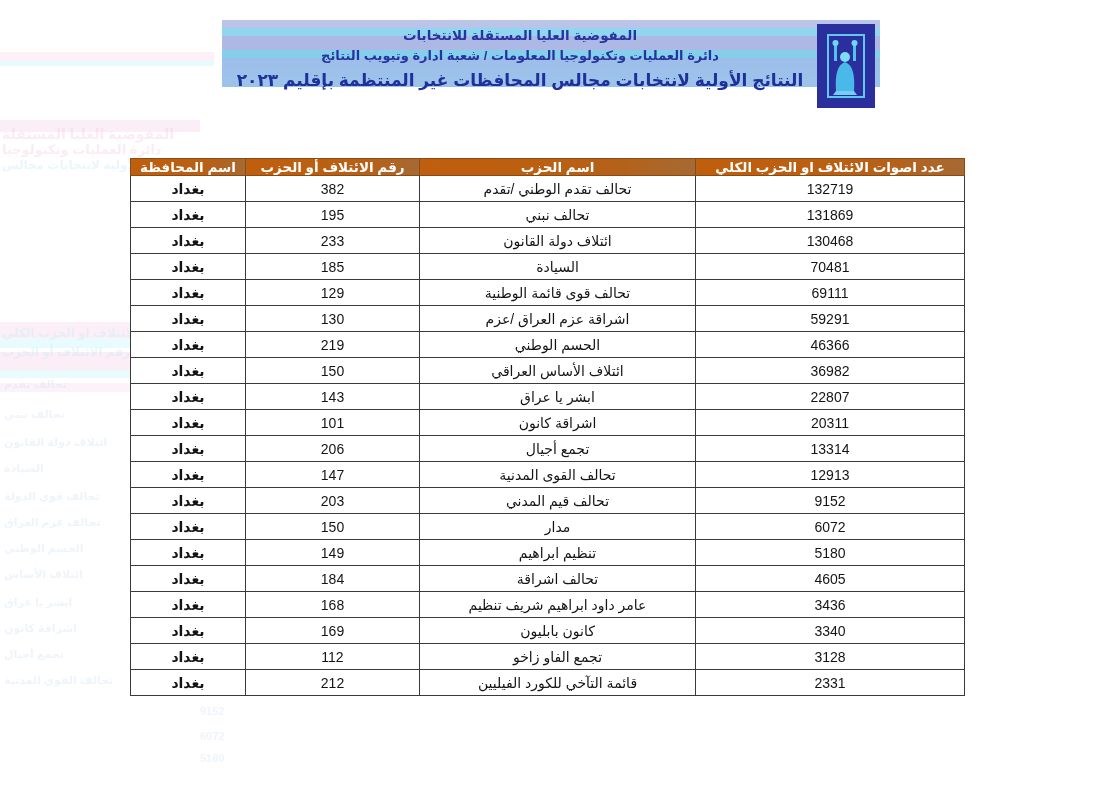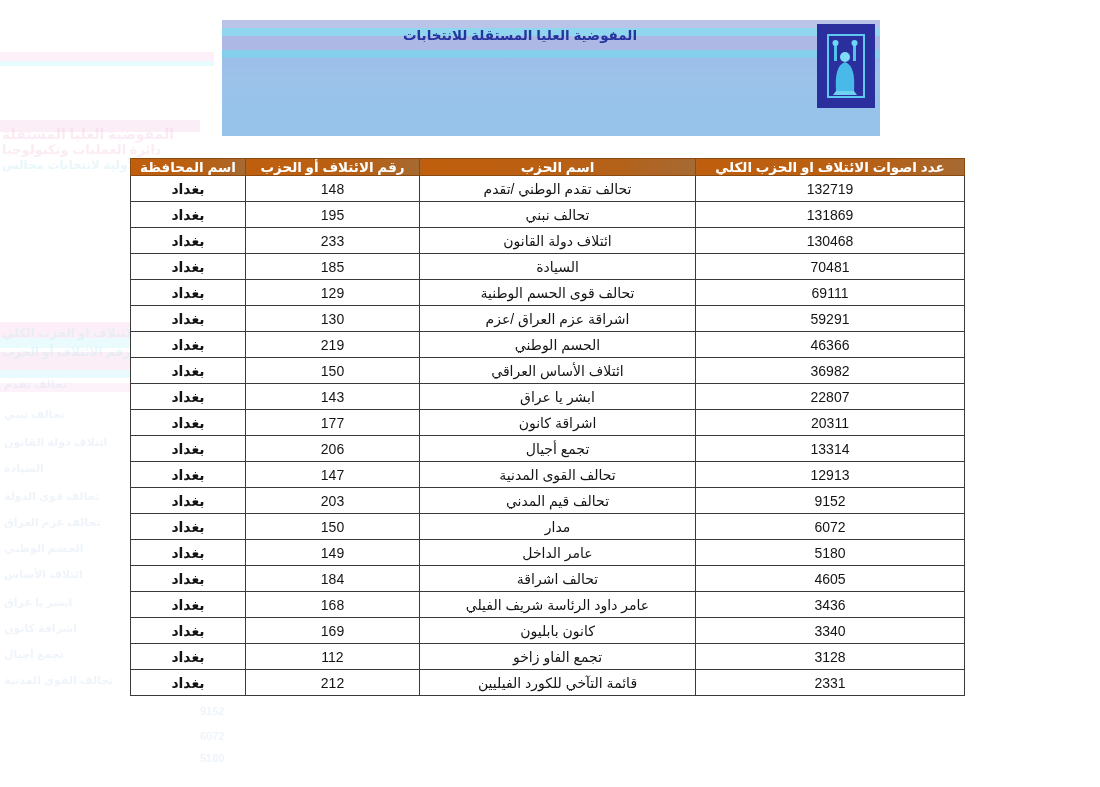--- a/index.html
+++ b/index.html
@@ -47,21 +47,21 @@
   .gt-pink { color: #f4c6e0; }
   .gt-cyan { color: #bfe9f2; }
   .gt-blue { color: #cfe0f2; }
 
   
   .banner {
     position: absolute;
     left: 222px;
     top: 20px;
     width: 658px;
-    height: 116px;
+    height: 67px;
     z-index: 2;
     background: linear-gradient(
       to bottom,
       #b9c4e8 0px,
       #b9c4e8 8px,
       #8fd6ee 8px,
       #8fd6ee 16px,
       #adb9e4 16px,
       #adb9e4 30px,
       #86cfec 30px,
@@ -202,20 +202,22 @@
       <div class="ghost-text gt-blue" style="left: 4px; top: 596px; font-size: 11px;">ابشر يا عراق</div>
       <div class="ghost-text gt-blue" style="left: 4px; top: 622px; font-size: 11px;">اشراقة كانون</div>
       <div class="ghost-text gt-blue" style="left: 4px; top: 648px; font-size: 11px;">تجمع أجيال</div>
       <div class="ghost-text gt-blue" style="left: 4px; top: 674px; font-size: 11px;">تحالف القوى المدنية</div>
     </div>
 </div>
 
 <div class="banner">
   <div class="banner-text">
     <div class="banner-line1">المفوضية العليا المستقلة للانتخابات</div>
+    <div class="banner-line2">دائرة العمليات وتكنولوجيا المعلومات / شعبة ادارة وتبويب النتائج</div>
+    <div class="banner-line3">النتائج الأولية لانتخابات مجالس المحافظات غير المنتظمة بإقليم ٢٠٢٣</div>
   </div>
   <div class="banner-logo">
     <svg width="44" height="70" viewBox="0 0 44 70" aria-hidden="true">
       <rect x="4" y="4" width="36" height="62" fill="none" stroke="#5ec8f0" stroke-width="2"></rect>
       <rect x="10" y="14" width="3" height="16" fill="#4fc3ea"></rect>
       <rect x="29" y="14" width="3" height="16" fill="#4fc3ea"></rect>
       <circle cx="11.5" cy="12" r="3" fill="#6fd6f5"></circle>
       <circle cx="30.5" cy="12" r="3" fill="#6fd6f5"></circle>
       <circle cx="21" cy="26" r="5" fill="#7fdcf7"></circle>
       <path d="M21 31 C13 34 11 44 12 60 L30 60 C31 44 29 34 21 31 Z" fill="#49b9ea"></path>
@@ -237,21 +239,21 @@
         <th>عدد اصوات الائتلاف او الحزب الكلي</th>
         <th>اسم الحزب</th>
         <th>رقم الائتلاف أو الحزب</th>
         <th>اسم المحافظة</th>
       </tr>
     </thead>
     <tbody id="results-body">
         <tr>
           <td class="c-votes">132719</td>
           <td class="c-party">تحالف تقدم الوطني /تقدم</td>
-          <td class="c-number">148</td>
+          <td class="c-number">382</td>
           <td class="c-gov">بغداد</td>
         </tr>
         <tr>
           <td class="c-votes">131869</td>
           <td class="c-party">تحالف نبني</td>
           <td class="c-number">195</td>
           <td class="c-gov">بغداد</td>
         </tr>
         <tr>
           <td class="c-votes">130468</td>
@@ -260,21 +262,21 @@
           <td class="c-gov">بغداد</td>
         </tr>
         <tr>
           <td class="c-votes">70481</td>
           <td class="c-party">السيادة</td>
           <td class="c-number">185</td>
           <td class="c-gov">بغداد</td>
         </tr>
         <tr>
           <td class="c-votes">69111</td>
-          <td class="c-party">تحالف قوى الحسم الوطنية</td>
+          <td class="c-party">تحالف قوى قائمة الوطنية</td>
           <td class="c-number">129</td>
           <td class="c-gov">بغداد</td>
         </tr>
         <tr>
           <td class="c-votes">59291</td>
           <td class="c-party">اشراقة عزم العراق /عزم</td>
           <td class="c-number">130</td>
           <td class="c-gov">بغداد</td>
         </tr>
         <tr>
@@ -291,21 +293,21 @@
         </tr>
         <tr>
           <td class="c-votes">22807</td>
           <td class="c-party">ابشر يا عراق</td>
           <td class="c-number">143</td>
           <td class="c-gov">بغداد</td>
         </tr>
         <tr>
           <td class="c-votes">20311</td>
           <td class="c-party">اشراقة كانون</td>
-          <td class="c-number">177</td>
+          <td class="c-number">101</td>
           <td class="c-gov">بغداد</td>
         </tr>
         <tr>
           <td class="c-votes">13314</td>
           <td class="c-party">تجمع أجيال</td>
           <td class="c-number">206</td>
           <td class="c-gov">بغداد</td>
         </tr>
         <tr>
           <td class="c-votes">12913</td>
@@ -320,33 +322,33 @@
           <td class="c-gov">بغداد</td>
         </tr>
         <tr>
           <td class="c-votes">6072</td>
           <td class="c-party">مدار</td>
           <td class="c-number">150</td>
           <td class="c-gov">بغداد</td>
         </tr>
         <tr>
           <td class="c-votes">5180</td>
-          <td class="c-party">عامر الداخل</td>
+          <td class="c-party">تنظيم ابراهيم</td>
           <td class="c-number">149</td>
           <td class="c-gov">بغداد</td>
         </tr>
         <tr>
           <td class="c-votes">4605</td>
           <td class="c-party">تحالف اشراقة</td>
           <td class="c-number">184</td>
           <td class="c-gov">بغداد</td>
         </tr>
         <tr>
           <td class="c-votes">3436</td>
-          <td class="c-party">عامر داود الرئاسة شريف الفيلي</td>
+          <td class="c-party">عامر داود ابراهيم شريف تنظيم</td>
           <td class="c-number">168</td>
           <td class="c-gov">بغداد</td>
         </tr>
         <tr>
           <td class="c-votes">3340</td>
           <td class="c-party">كانون بابليون</td>
           <td class="c-number">169</td>
           <td class="c-gov">بغداد</td>
         </tr>
         <tr>

